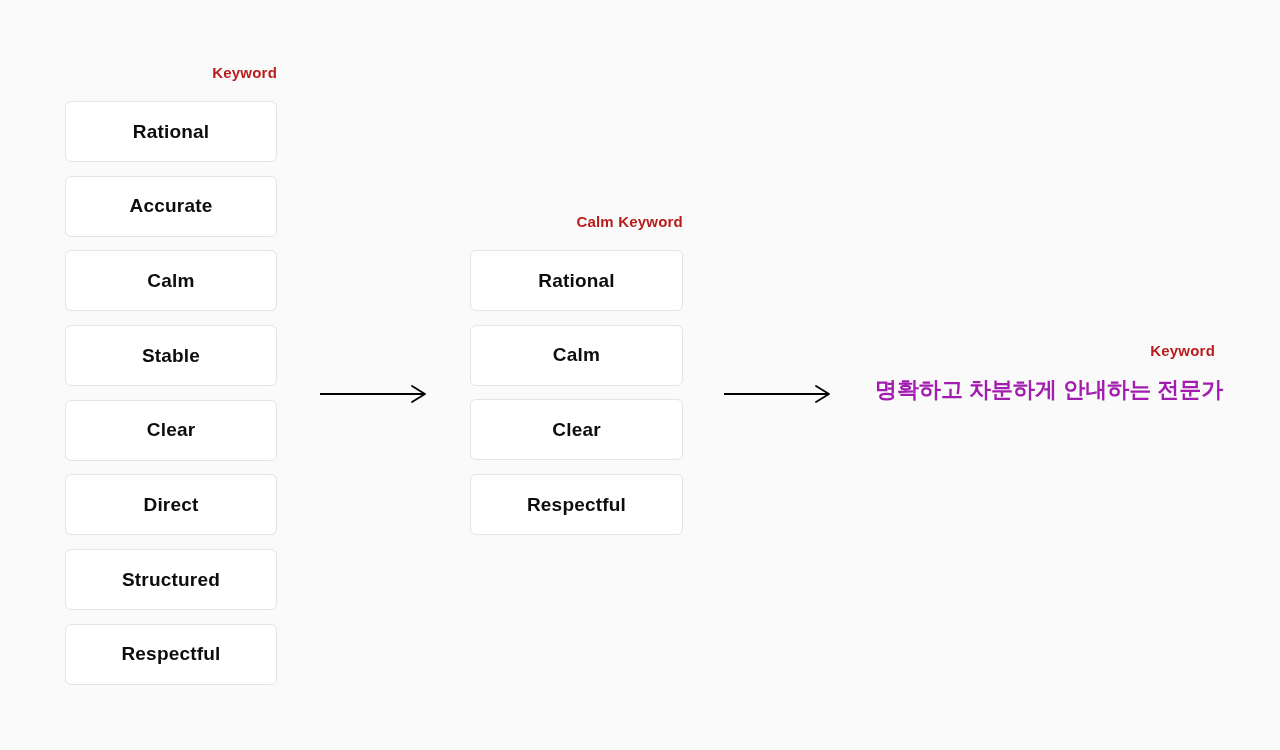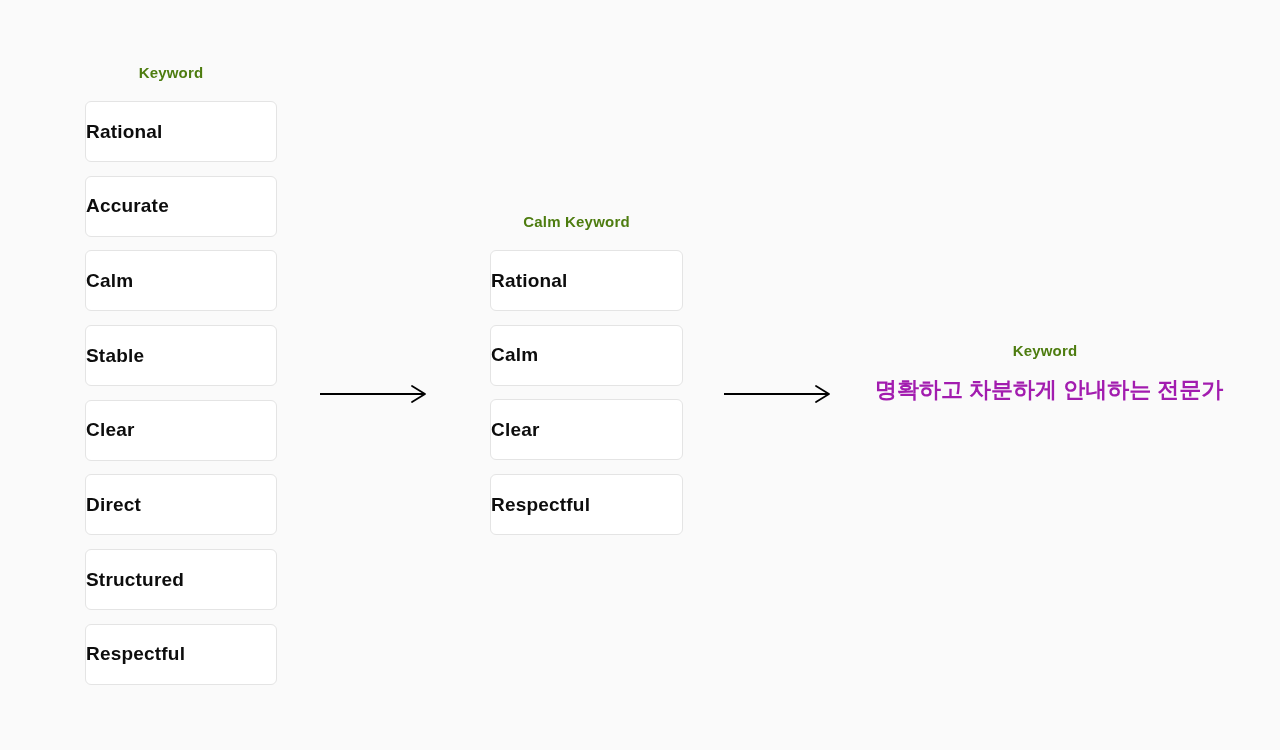--- a/index.html
+++ b/index.html
@@ -13,40 +13,40 @@
     background: #fafafa;
     overflow: hidden;
   }
   .column {
     position: absolute;
     display: flex;
     flex-direction: column;
     align-items: stretch;
   }
   .col-label {
-    text-align: center;
+    text-align: right;
     font-size: 15px;
     font-weight: 700;
-    color: #4d7c0f;
+    color: #b91c1c;
     letter-spacing: 0.2px;
     margin-bottom: 20px;
   }
   .box-list {
     display: flex;
     flex-direction: column;
     gap: 13.7px;
   }
   .kw-box {
     height: 61px;
     background: #ffffff;
     border: 1px solid #e4e4e4;
     border-radius: 6px;
     display: flex;
     align-items: center;
-    margin-left: 20px;
+    justify-content: center;
   }
   .kw-box span {
     font-size: 19px;
     font-weight: 700;
     color: #0d0d0d;
     letter-spacing: 0.2px;
   }
   .col-keyword       { left: 65px;  top: 64px;  width: 212px; }
   .col-main-keyword  { left: 470px; top: 213px; width: 213px; }
   .col-persona       { left: 875px; top: 342px; width: 340px; }

